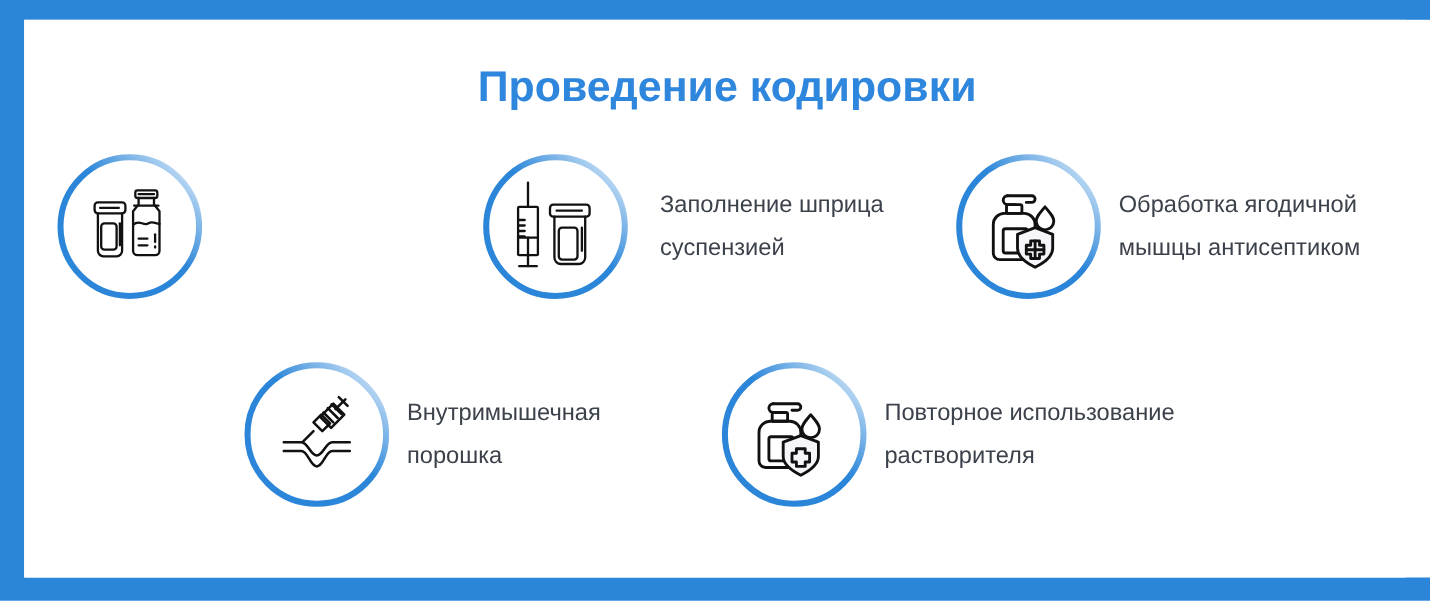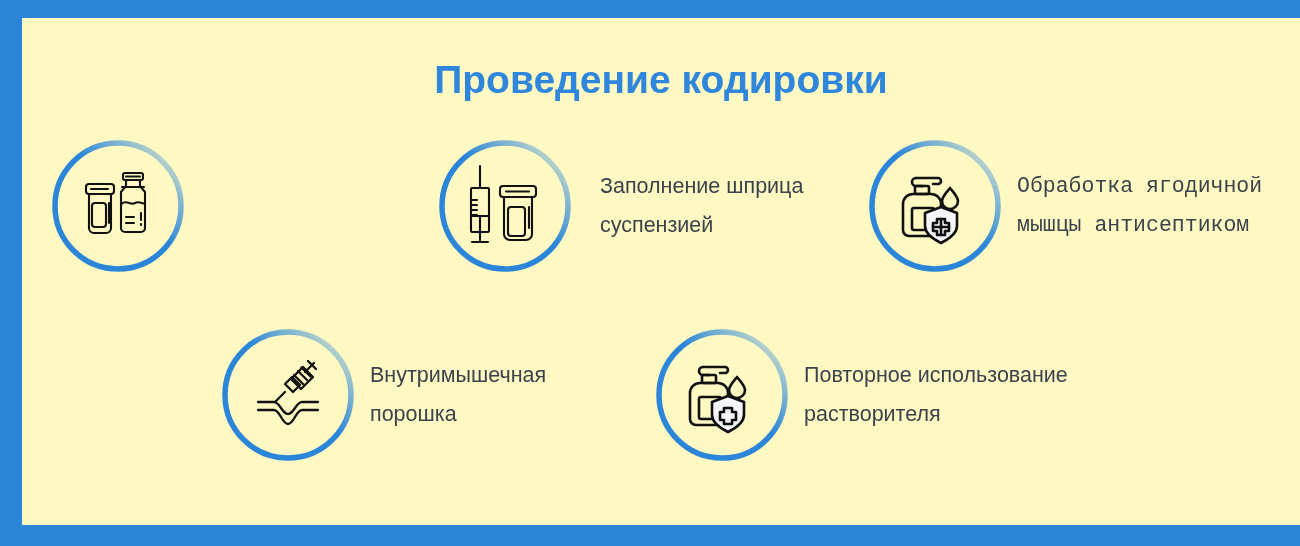--- a/index.html
+++ b/index.html
@@ -10,21 +10,21 @@
   }
   #frame{
     position:relative;width:1300px;height:546px;
     background:#2b86d9;
     box-sizing:border-box;
   }
   #panel{
     position:absolute;
     left:22px;top:18px;
     width:1278px;height:507px;
-    background:#fef9c3;
+    background:#ffffff;
     box-sizing:border-box;
   }
   #panel-shade{
     position:absolute;left:22px;top:18px;width:1256px;height:507px;
     background:#f5f5fa;
   }
   #title{
     position:absolute;left:0;top:40px;width:1278px;
     text-align:center;
     font-size:39px;font-weight:bold;
@@ -140,21 +140,21 @@
             <path d="M41 33 v37 a6 6 0 0 0 6 6 h16 a6 6 0 0 0 6 -6 v-37"></path>
             <rect x="45" y="43" width="17" height="29" rx="3"></rect>
             <line x1="66" y1="43" x2="66" y2="64"></line>
           </svg>
         </div>
       </div>
       <div class="step-label">Заполнение шприца
 суспензией</div>
     </div>
 
-    <div class="step" style="left:845px;top:120px;width:430px;font-family:Liberation Mono, monospace;">
+    <div class="step" style="left:845px;top:120px;width:430px;">
       <div class="ring-wrap">
         <div class="ring">
           <svg width="136" height="136" viewBox="0 0 136 136" aria-hidden="true">
             <defs>
               <linearGradient id="g3" x1="0" y1="1" x2="1" y2="0">
                 <stop offset="0%" stop-color="#2b86d9" stop-opacity="1"></stop>
                 <stop offset="55%" stop-color="#2b86d9" stop-opacity="1"></stop>
                 <stop offset="78%" stop-color="#2b86d9" stop-opacity="0.55"></stop>
                 <stop offset="100%" stop-color="#2b86d9" stop-opacity="0.05"></stop>
               </linearGradient>

